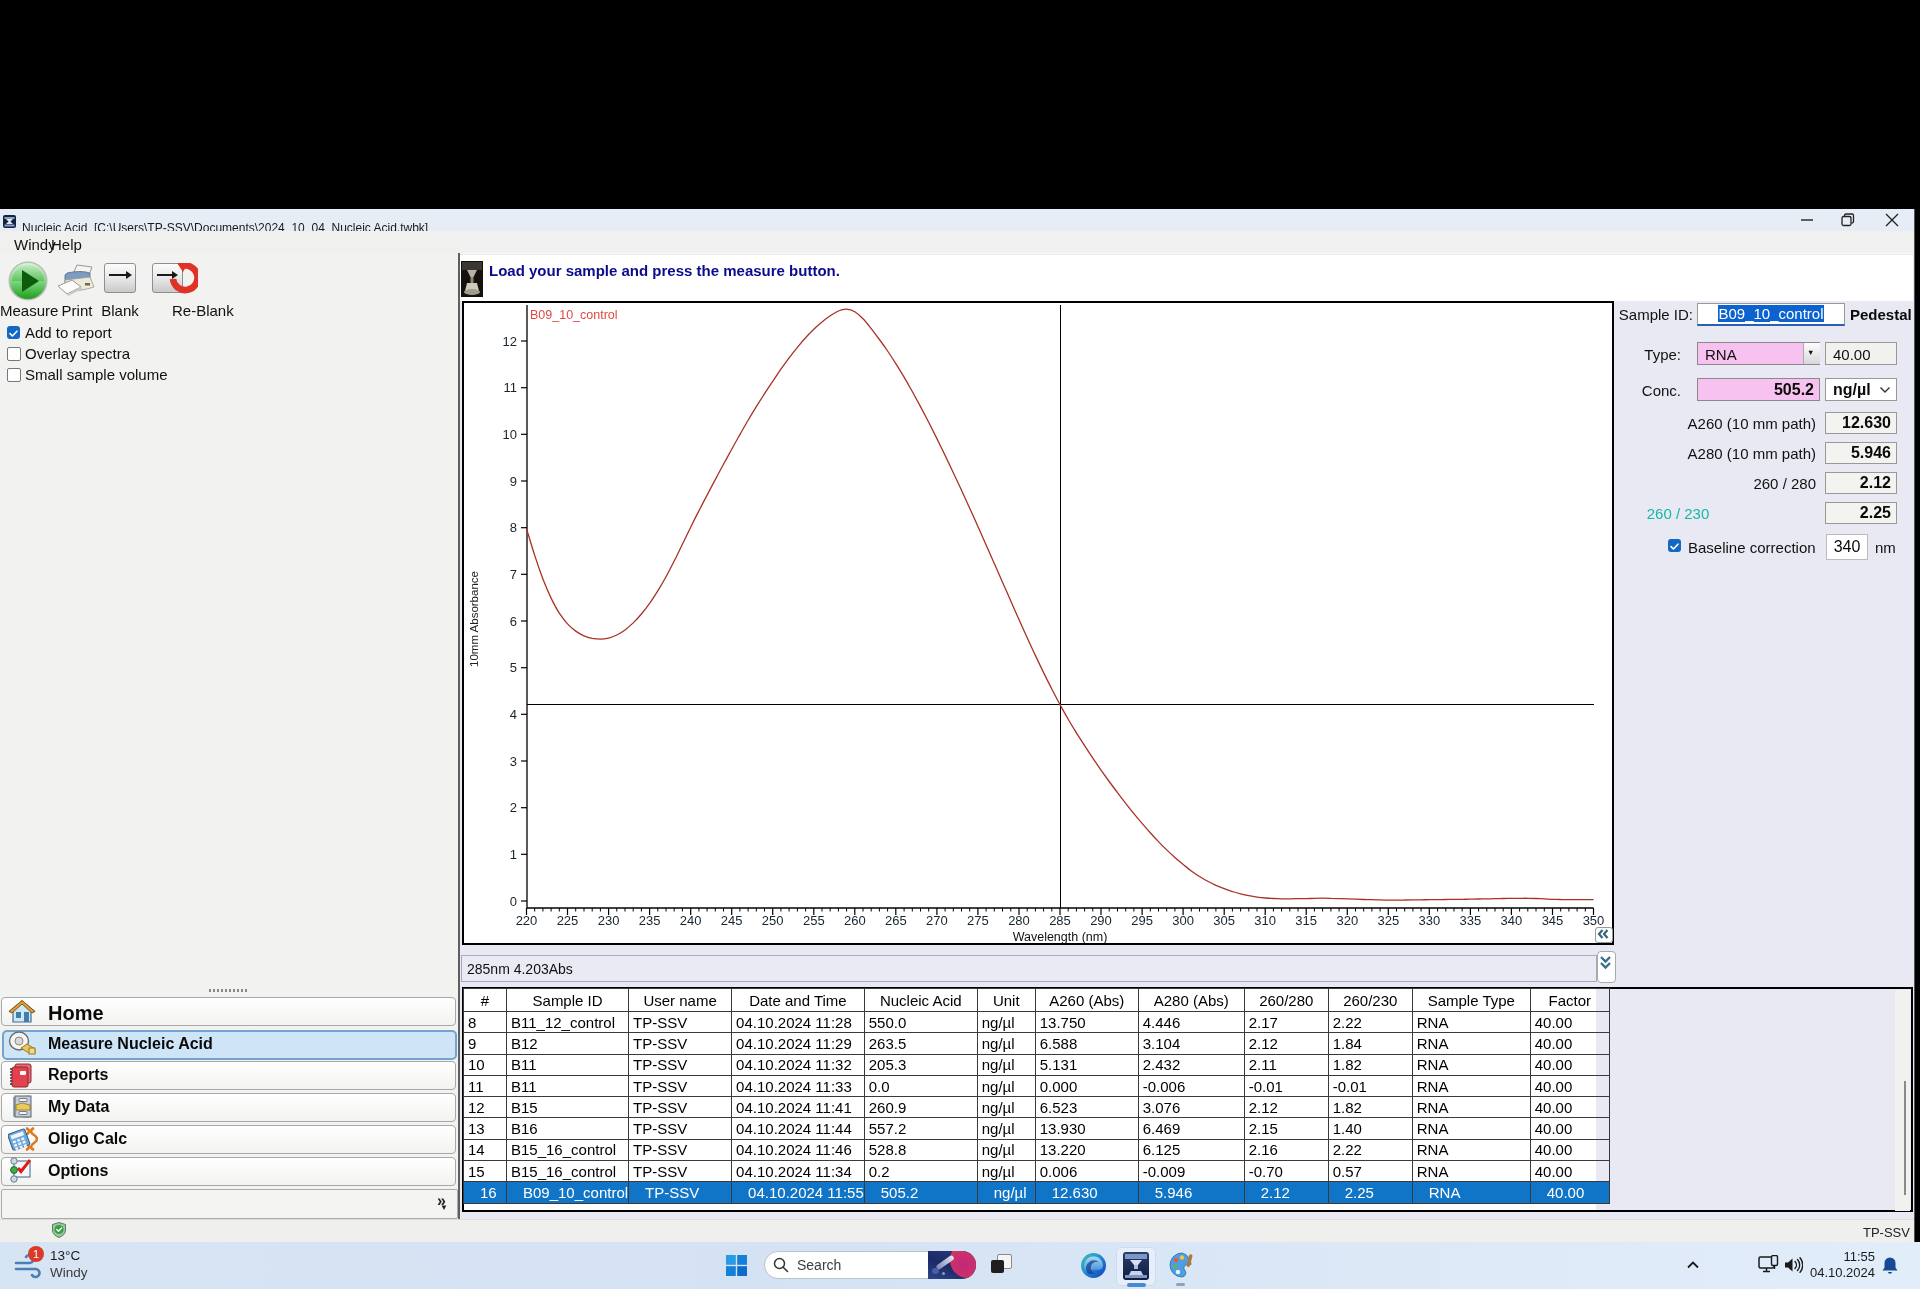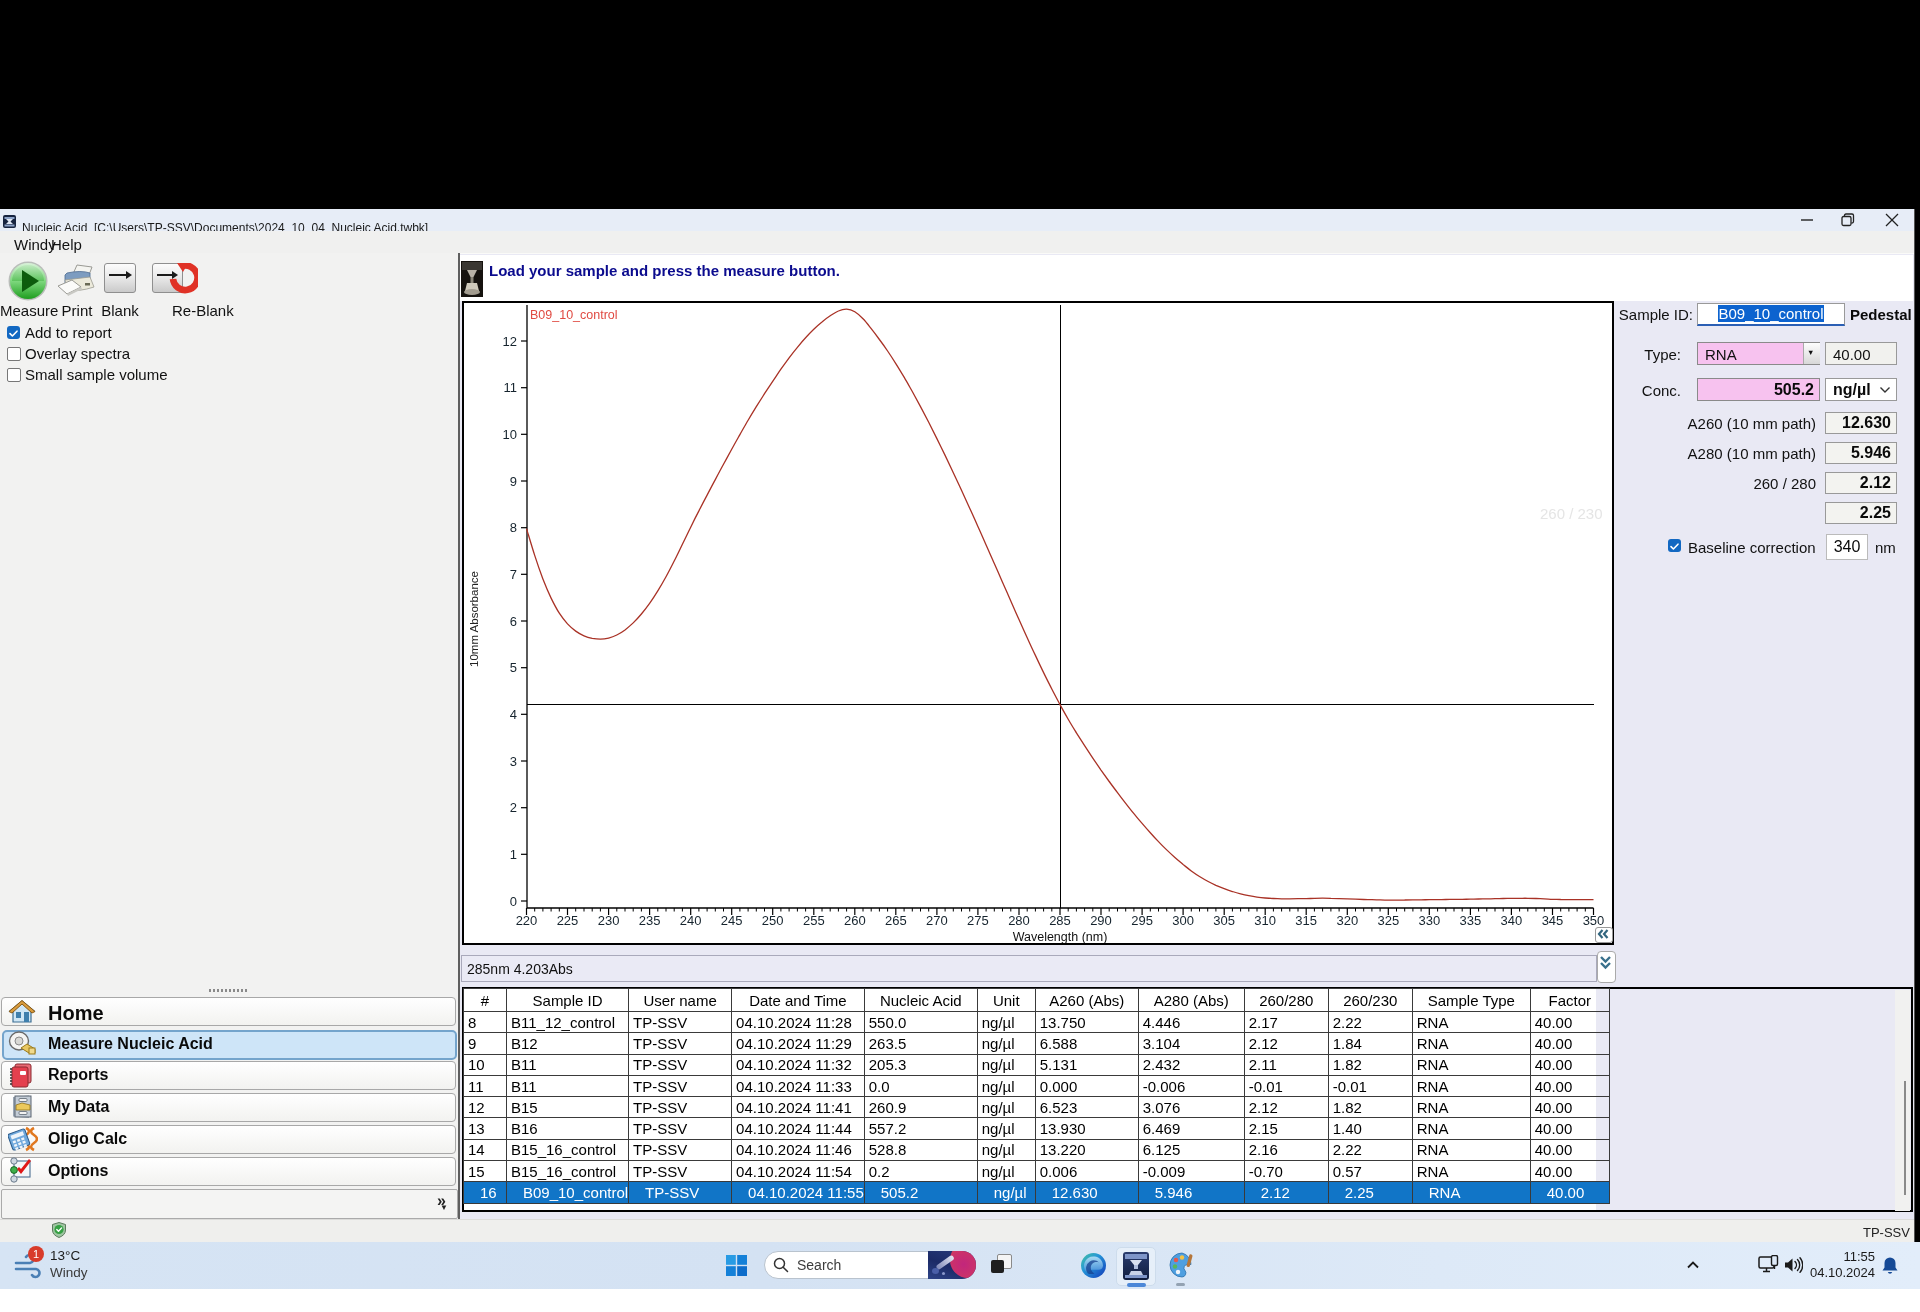--- a/index.html
+++ b/index.html
@@ -449,21 +449,21 @@
 <div class="abs nb" style="left:1825px;top:414px;width:66px;text-align:right;font-size:16px;font-weight:bold;color:#0a0a0a;">12.630</div>
 
 <div class="abs nb" style="left:1540px;top:445px;width:276px;text-align:right;font-size:15px;color:#111;">A280 (10 mm path)</div>
 <div class="abs" style="left:1825px;top:442px;width:72px;height:22px;background:#F3F3F0;border:1px solid #999;box-sizing:border-box;"></div>
 <div class="abs nb" style="left:1825px;top:444px;width:66px;text-align:right;font-size:16px;font-weight:bold;color:#0a0a0a;">5.946</div>
 
 <div class="abs nb" style="left:1540px;top:475px;width:276px;text-align:right;font-size:15px;color:#111;">260 / 280</div>
 <div class="abs" style="left:1825px;top:472px;width:72px;height:22px;background:#F3F3F0;border:1px solid #999;box-sizing:border-box;"></div>
 <div class="abs nb" style="left:1825px;top:474px;width:66px;text-align:right;font-size:16px;font-weight:bold;color:#0a0a0a;">2.12</div>
 
-<div class="abs nb" style="left:1540px;top:505px;width:276px;text-align:left;font-size:15px;color:#e5e5e5;">260 / 230</div>
+<div class="abs nb" style="left:1540px;top:505px;width:276px;text-align:center;font-size:15px;color:#14b8a6;">260 / 230</div>
 <div class="abs" style="left:1825px;top:502px;width:72px;height:22px;background:#F3F3F0;border:1px solid #999;box-sizing:border-box;"></div>
 <div class="abs nb" style="left:1825px;top:504px;width:66px;text-align:right;font-size:16px;font-weight:bold;color:#0a0a0a;">2.25</div>
 
 <div class="abs" style="left:1668px;top:539px;width:13px;height:13px;background:#1268c2;border-radius:3px;">
 <svg width="13" height="13" viewBox="0 0 13 13">
       <path d="M3 6.6 L5.4 9 L10 4.2" fill="none" stroke="#fff" stroke-width="1.6" stroke-linecap="round" stroke-linejoin="round"></path>
     </svg>
 </div>
 <div class="abs nb" style="left:1688px;top:539px;font-size:15px;color:#111;">Baseline correction</div>
 <div class="abs" style="left:1826px;top:534px;width:42px;height:26px;background:#fff;border:1px solid #bbb;box-sizing:border-box;text-align:center;line-height:24px;font-size:16px;color:#0a0a0a;">340</div>
@@ -596,21 +596,21 @@
           <td>6.125</td>
           <td>2.16</td>
           <td>2.22</td>
           <td>RNA</td>
           <td>40.00</td>
         </tr>
 <tr>
           <td>15</td>
           <td>B15_16_control</td>
           <td>TP-SSV</td>
-          <td>04.10.2024 11:54</td>
+          <td>04.10.2024 11:34</td>
           <td>0.2</td>
           <td>ng/µl</td>
           <td>0.006</td>
           <td>-0.009</td>
           <td>-0.70</td>
           <td>0.57</td>
           <td>RNA</td>
           <td>40.00</td>
         </tr>
 <tr class="sel">

